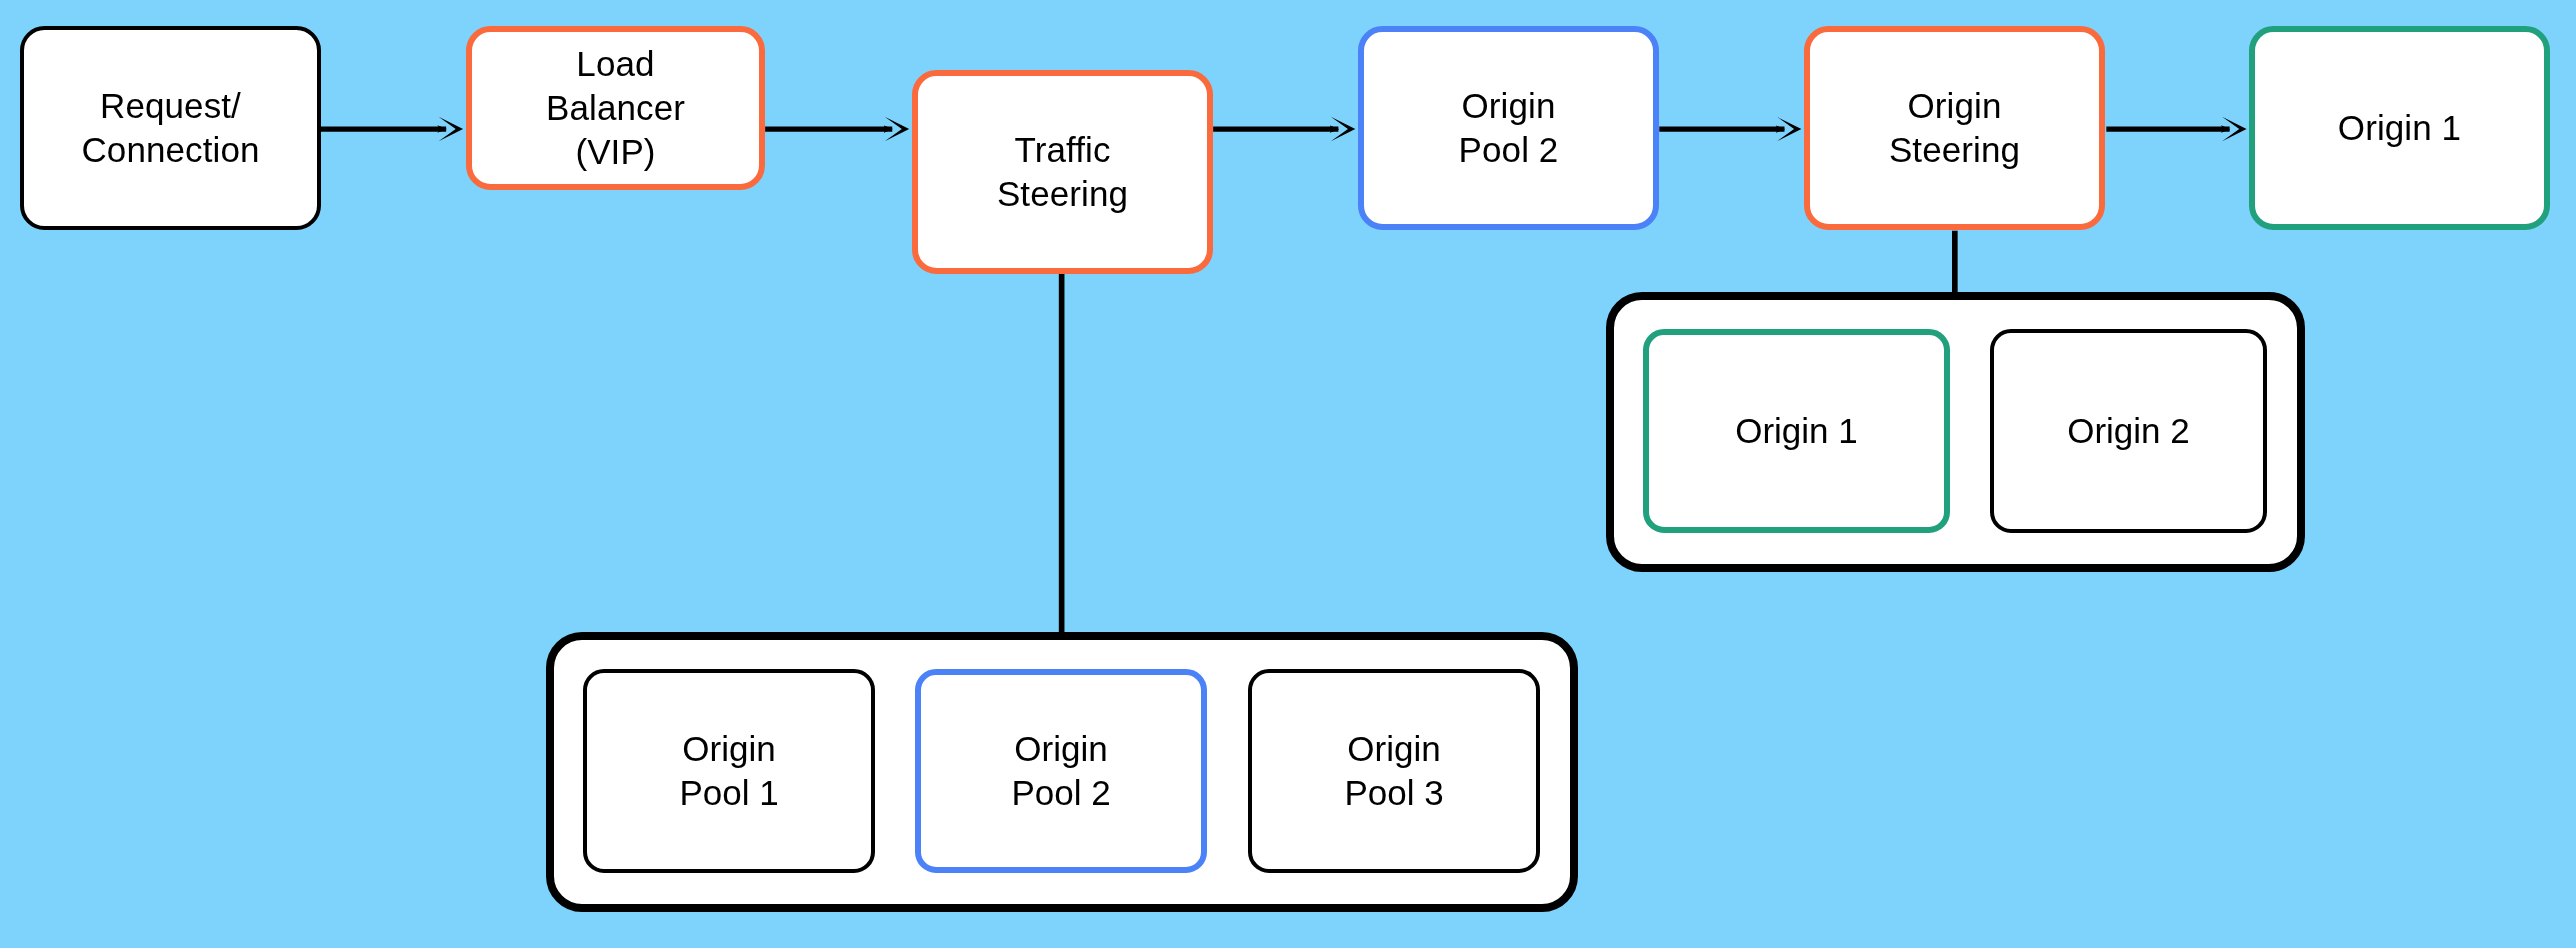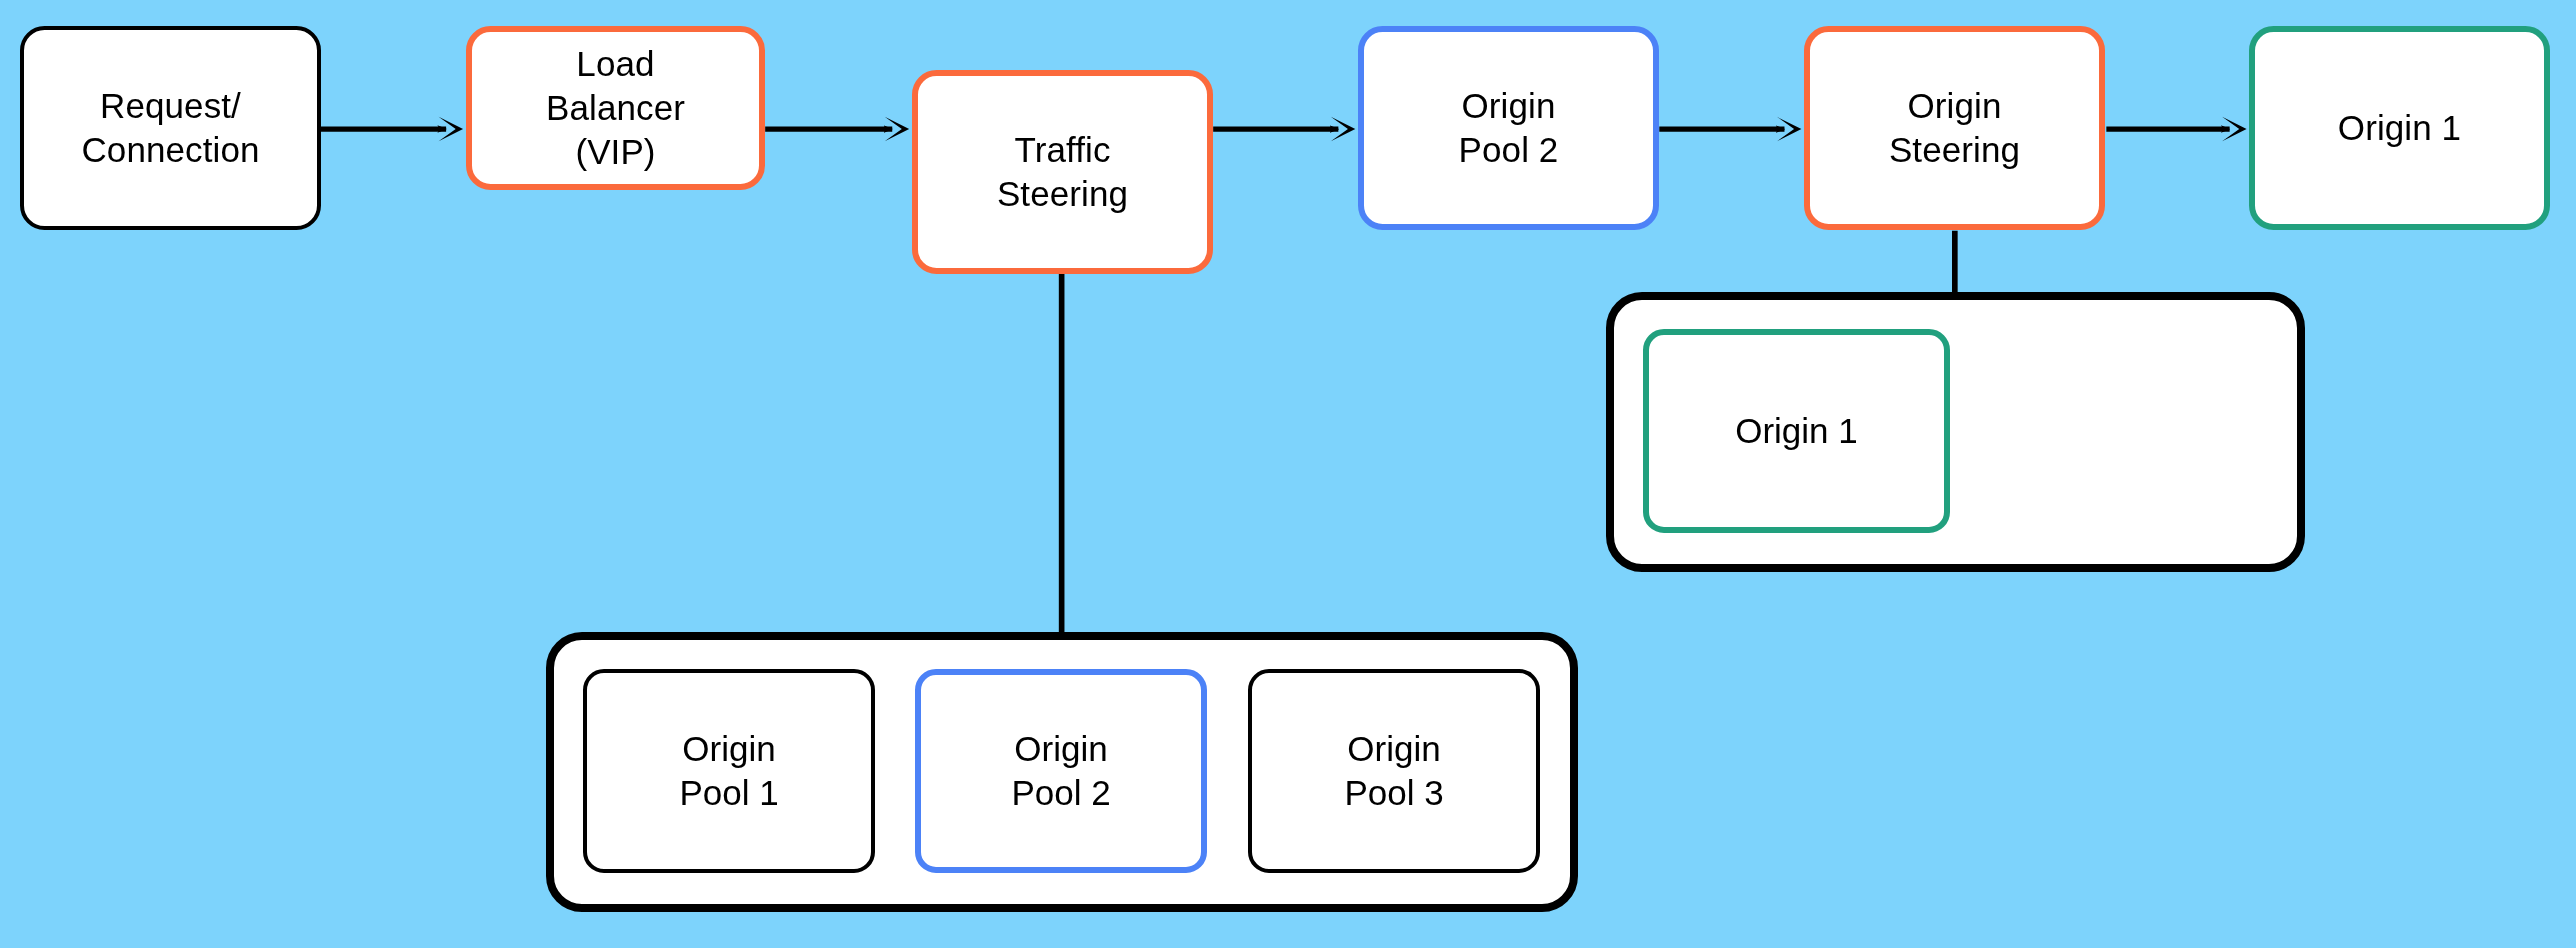--- a/index.html
+++ b/index.html
@@ -132,17 +132,20 @@
         </div>
         <div class="child-node" style="left: 694px; top: 29px; width: 292px; height: 204px; border-color: rgb(0, 0, 0);">
           <span class="node-label" style="white-space: pre-line;">Origin
 Pool 3</span>
         </div>
       </div>
       <div class="group-box" style="left: 1606px; top: 292px; width: 699px; height: 280px; border-color: rgb(0, 0, 0);">
         <div class="child-node accent" style="left: 29px; top: 29px; width: 307px; height: 204px; border-color: rgb(33, 160, 126);">
           <span class="node-label" style="white-space: pre-line;">Origin 1</span>
         </div>
+        <div class="child-node" style="left: 376px; top: 29px; width: 277px; height: 204px; border-color: rgb(0, 0, 0);">
+          <span class="node-label" style="white-space: pre-line;">Origin 2</span>
+        </div>
       </div>
     </div>
 
 </div>
 
 
 </body></html>

